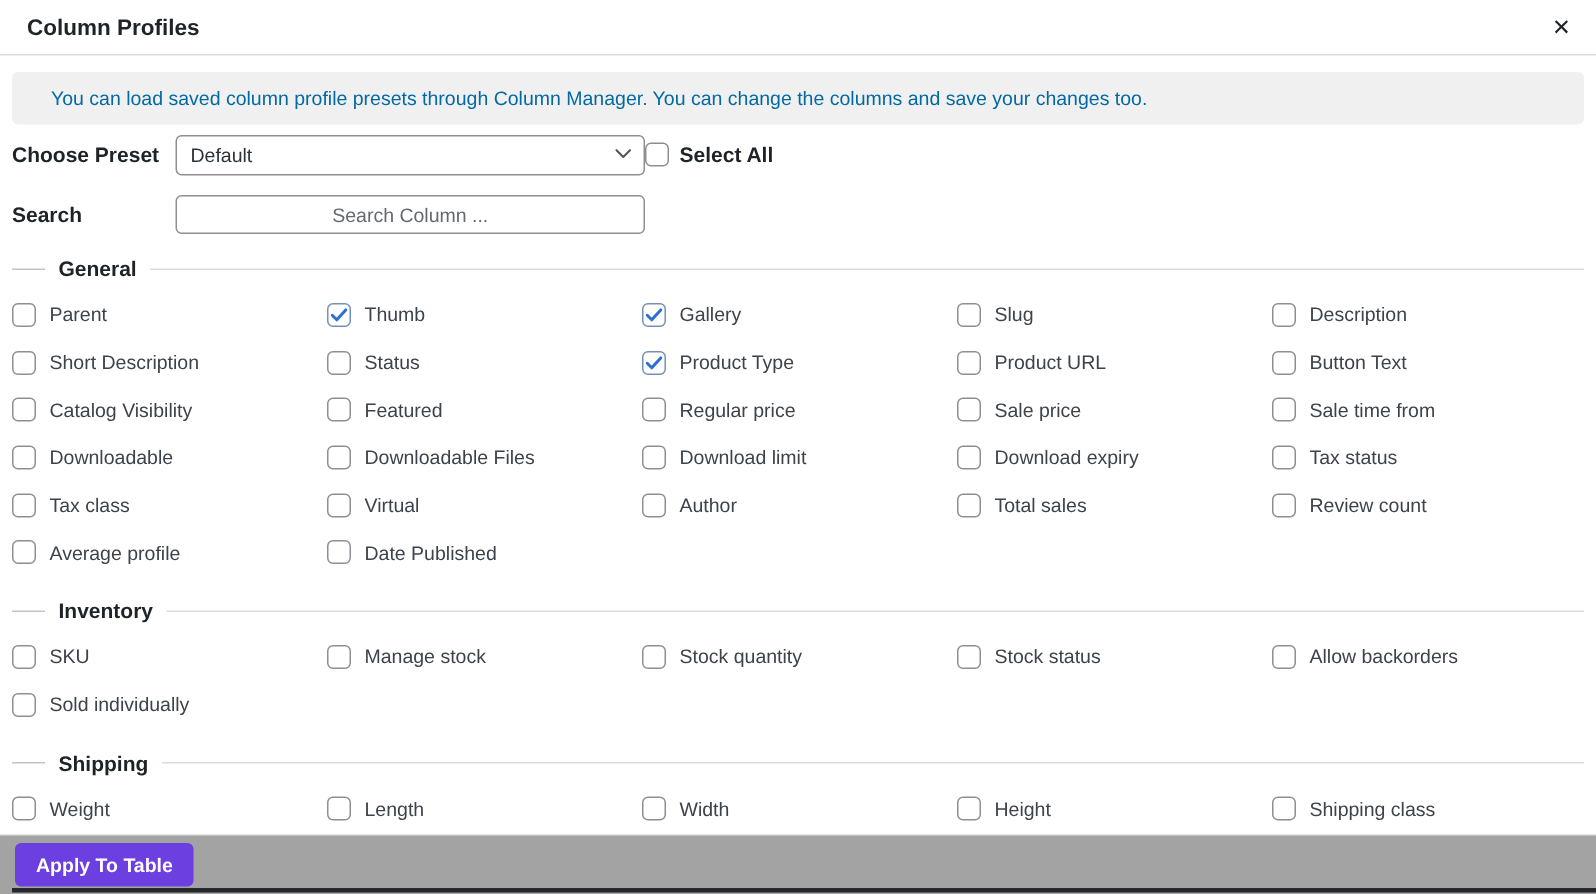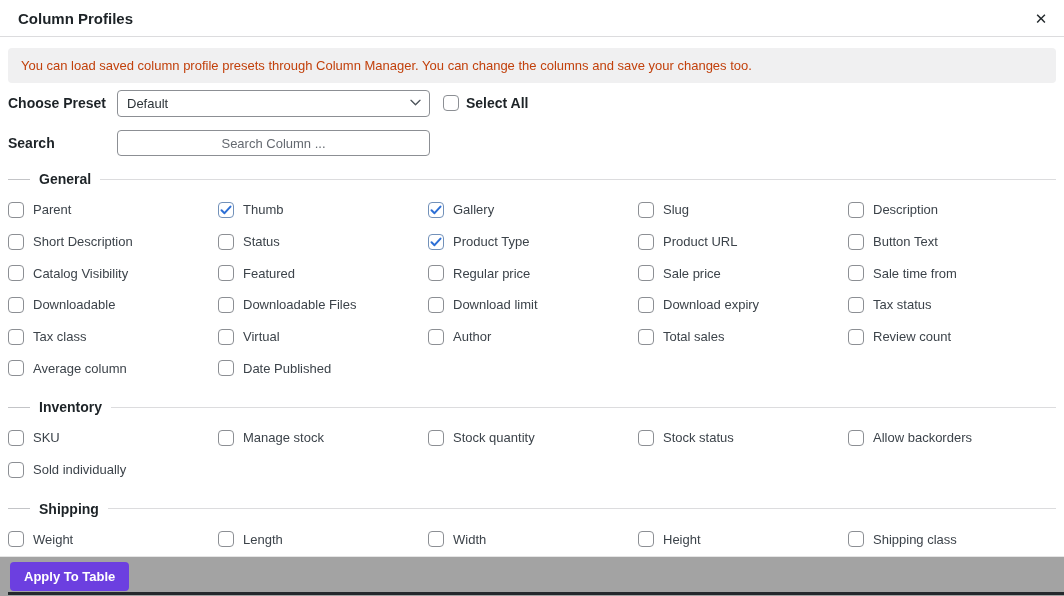--- a/index.html
+++ b/index.html
@@ -19,22 +19,22 @@
   .modal-title { font-size: 15px; font-weight: bold; color: #1d2327; }
   .close-btn {
     position: absolute; top: 8px; right: 12px; width: 22px; height: 22px;
     background: none; border: none; font-size: 15px; color: #1d2327; cursor: pointer;
     line-height: 22px; text-align: center;
   }
 
   
   .banner {
     margin: 11px 8px 0 8px; height: 35px; background: #f0f0f1; border-radius: 4px;
-    display: flex; align-items: center; padding: 0 13px;
-    font-size: 13px; color: #c2410c;
+    display: flex; align-items: center; padding: 0 26px;
+    font-size: 13px; color: #0369a1;
   }
 
   
   .form-row { margin: 6px 8px 0 8px; display: flex; align-items: center; height: 28px; }
   .form-row.search { margin-top: 13px; height: 26px; }
   .form-label { width: 109px; font-size: 14px; font-weight: bold; color: #1d2327; flex: none; }
   .select-wrap { position: relative; width: 313px; height: 27px; flex: none; }
   select.preset-select {
     width: 100%; height: 100%; appearance: none; -webkit-appearance: none;
     border: 1px solid #8c8f94; border-radius: 4px; background: #fff;
@@ -42,21 +42,21 @@
   }
   .select-chevron {
     position: absolute; right: 9px; top: 50%; transform: translateY(-55%);
     pointer-events: none; color: #50575e; display: flex;
   }
   input.search-input {
     width: 313px; height: 26px; border: 1px solid #8c8f94; border-radius: 4px;
     font-family: inherit; font-size: 13px; color: #2c3338; padding: 0 9px; background: #fff; text-align: center;
   }
   input.search-input::placeholder { color: #646970; opacity: 1; }
-  .select-all-wrap { display: flex; align-items: center; margin-left: 13px; cursor: pointer; }
+  .select-all-wrap { display: flex; align-items: center; cursor: pointer; }
   .select-all-wrap .cb { margin-right: 7px; }
   .select-all-label { font-size: 14px; font-weight: bold; color: #1d2327; }
 
   
   .content { margin: 0 8px; }
   .section-header { display: flex; align-items: center; margin: 15px 0 7px 0; height: 16px; }
   .section-header .dash { width: 22px; height: 1px; background: #c3c4c7; flex: none; }
   .section-title { font-size: 14px; font-weight: bold; color: #1d2327; margin: 0 9px 0 9px; }
   .section-header .line { flex: 1; height: 1px; background: #dcdcde; }
   .grid {
@@ -265,21 +265,21 @@
     <span class="item-label">Total sales</span>
   </label>
 
   <label class="item">
     <span class="cb"></span>
     <span class="item-label">Review count</span>
   </label>
 
   <label class="item">
     <span class="cb"></span>
-    <span class="item-label">Average column</span>
+    <span class="item-label">Average profile</span>
   </label>
 
   <label class="item">
     <span class="cb"></span>
     <span class="item-label">Date Published</span>
   </label>
 </div>
   </div>
 
   <div class="section">

